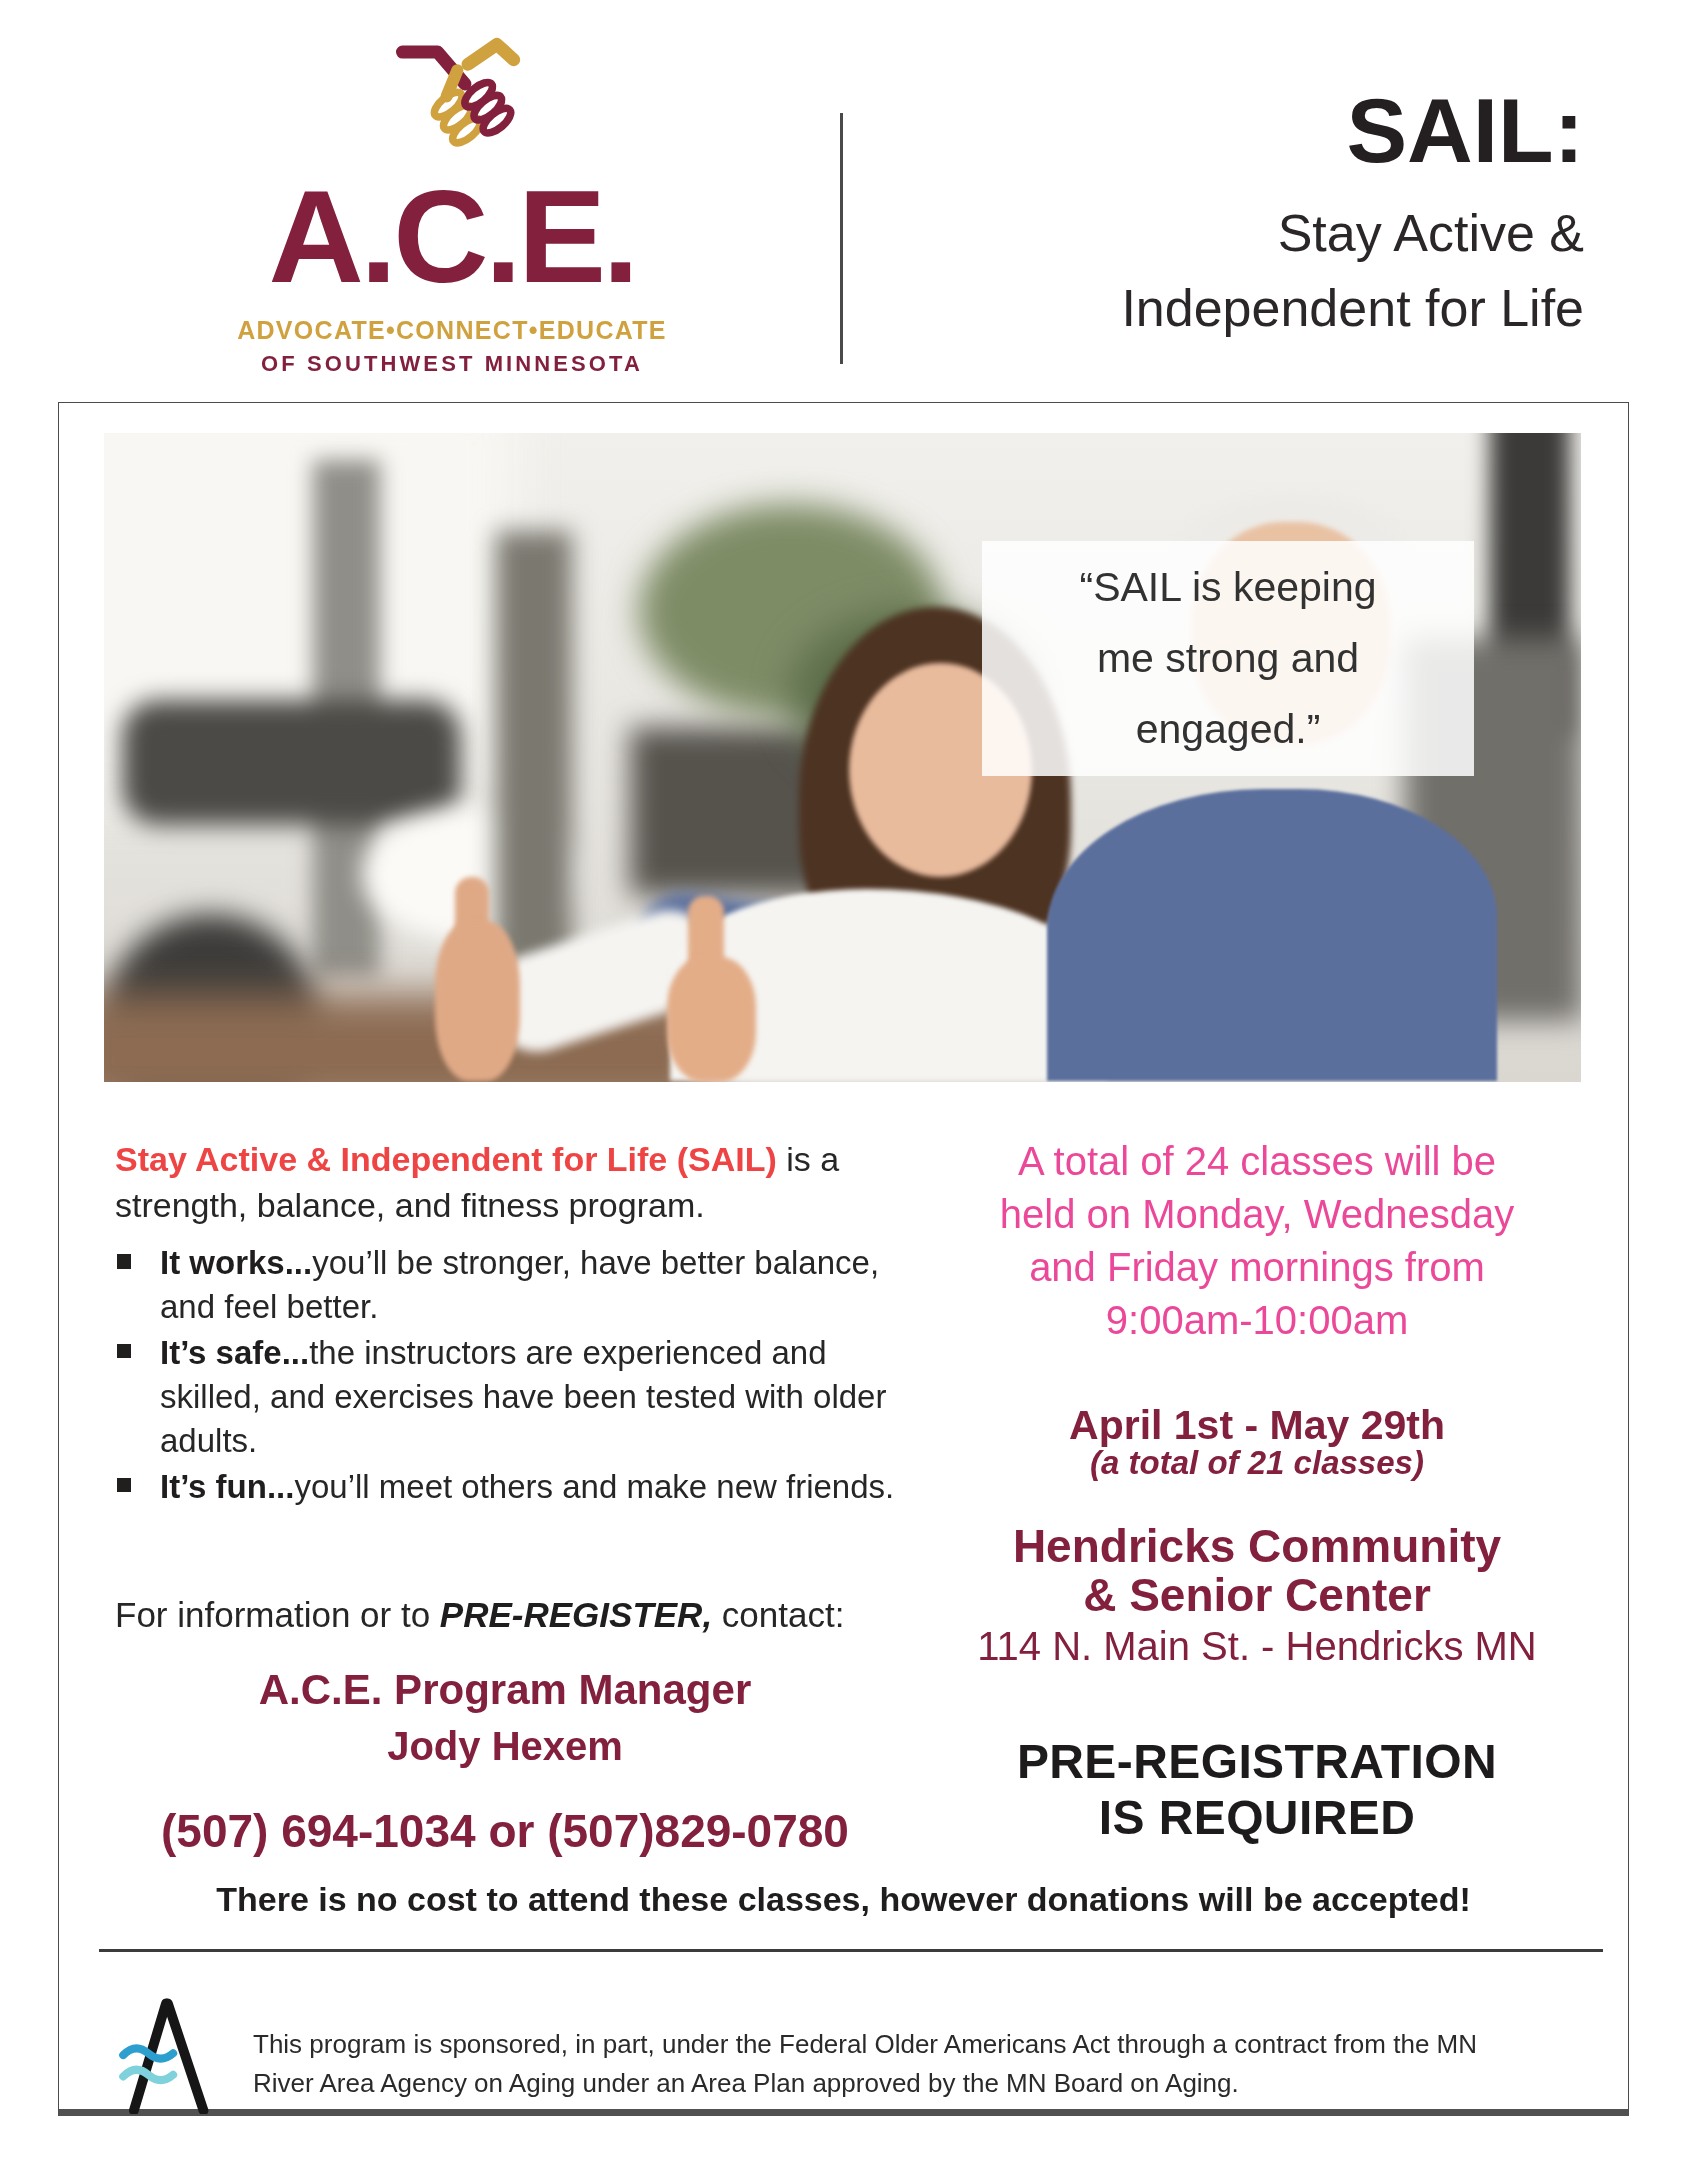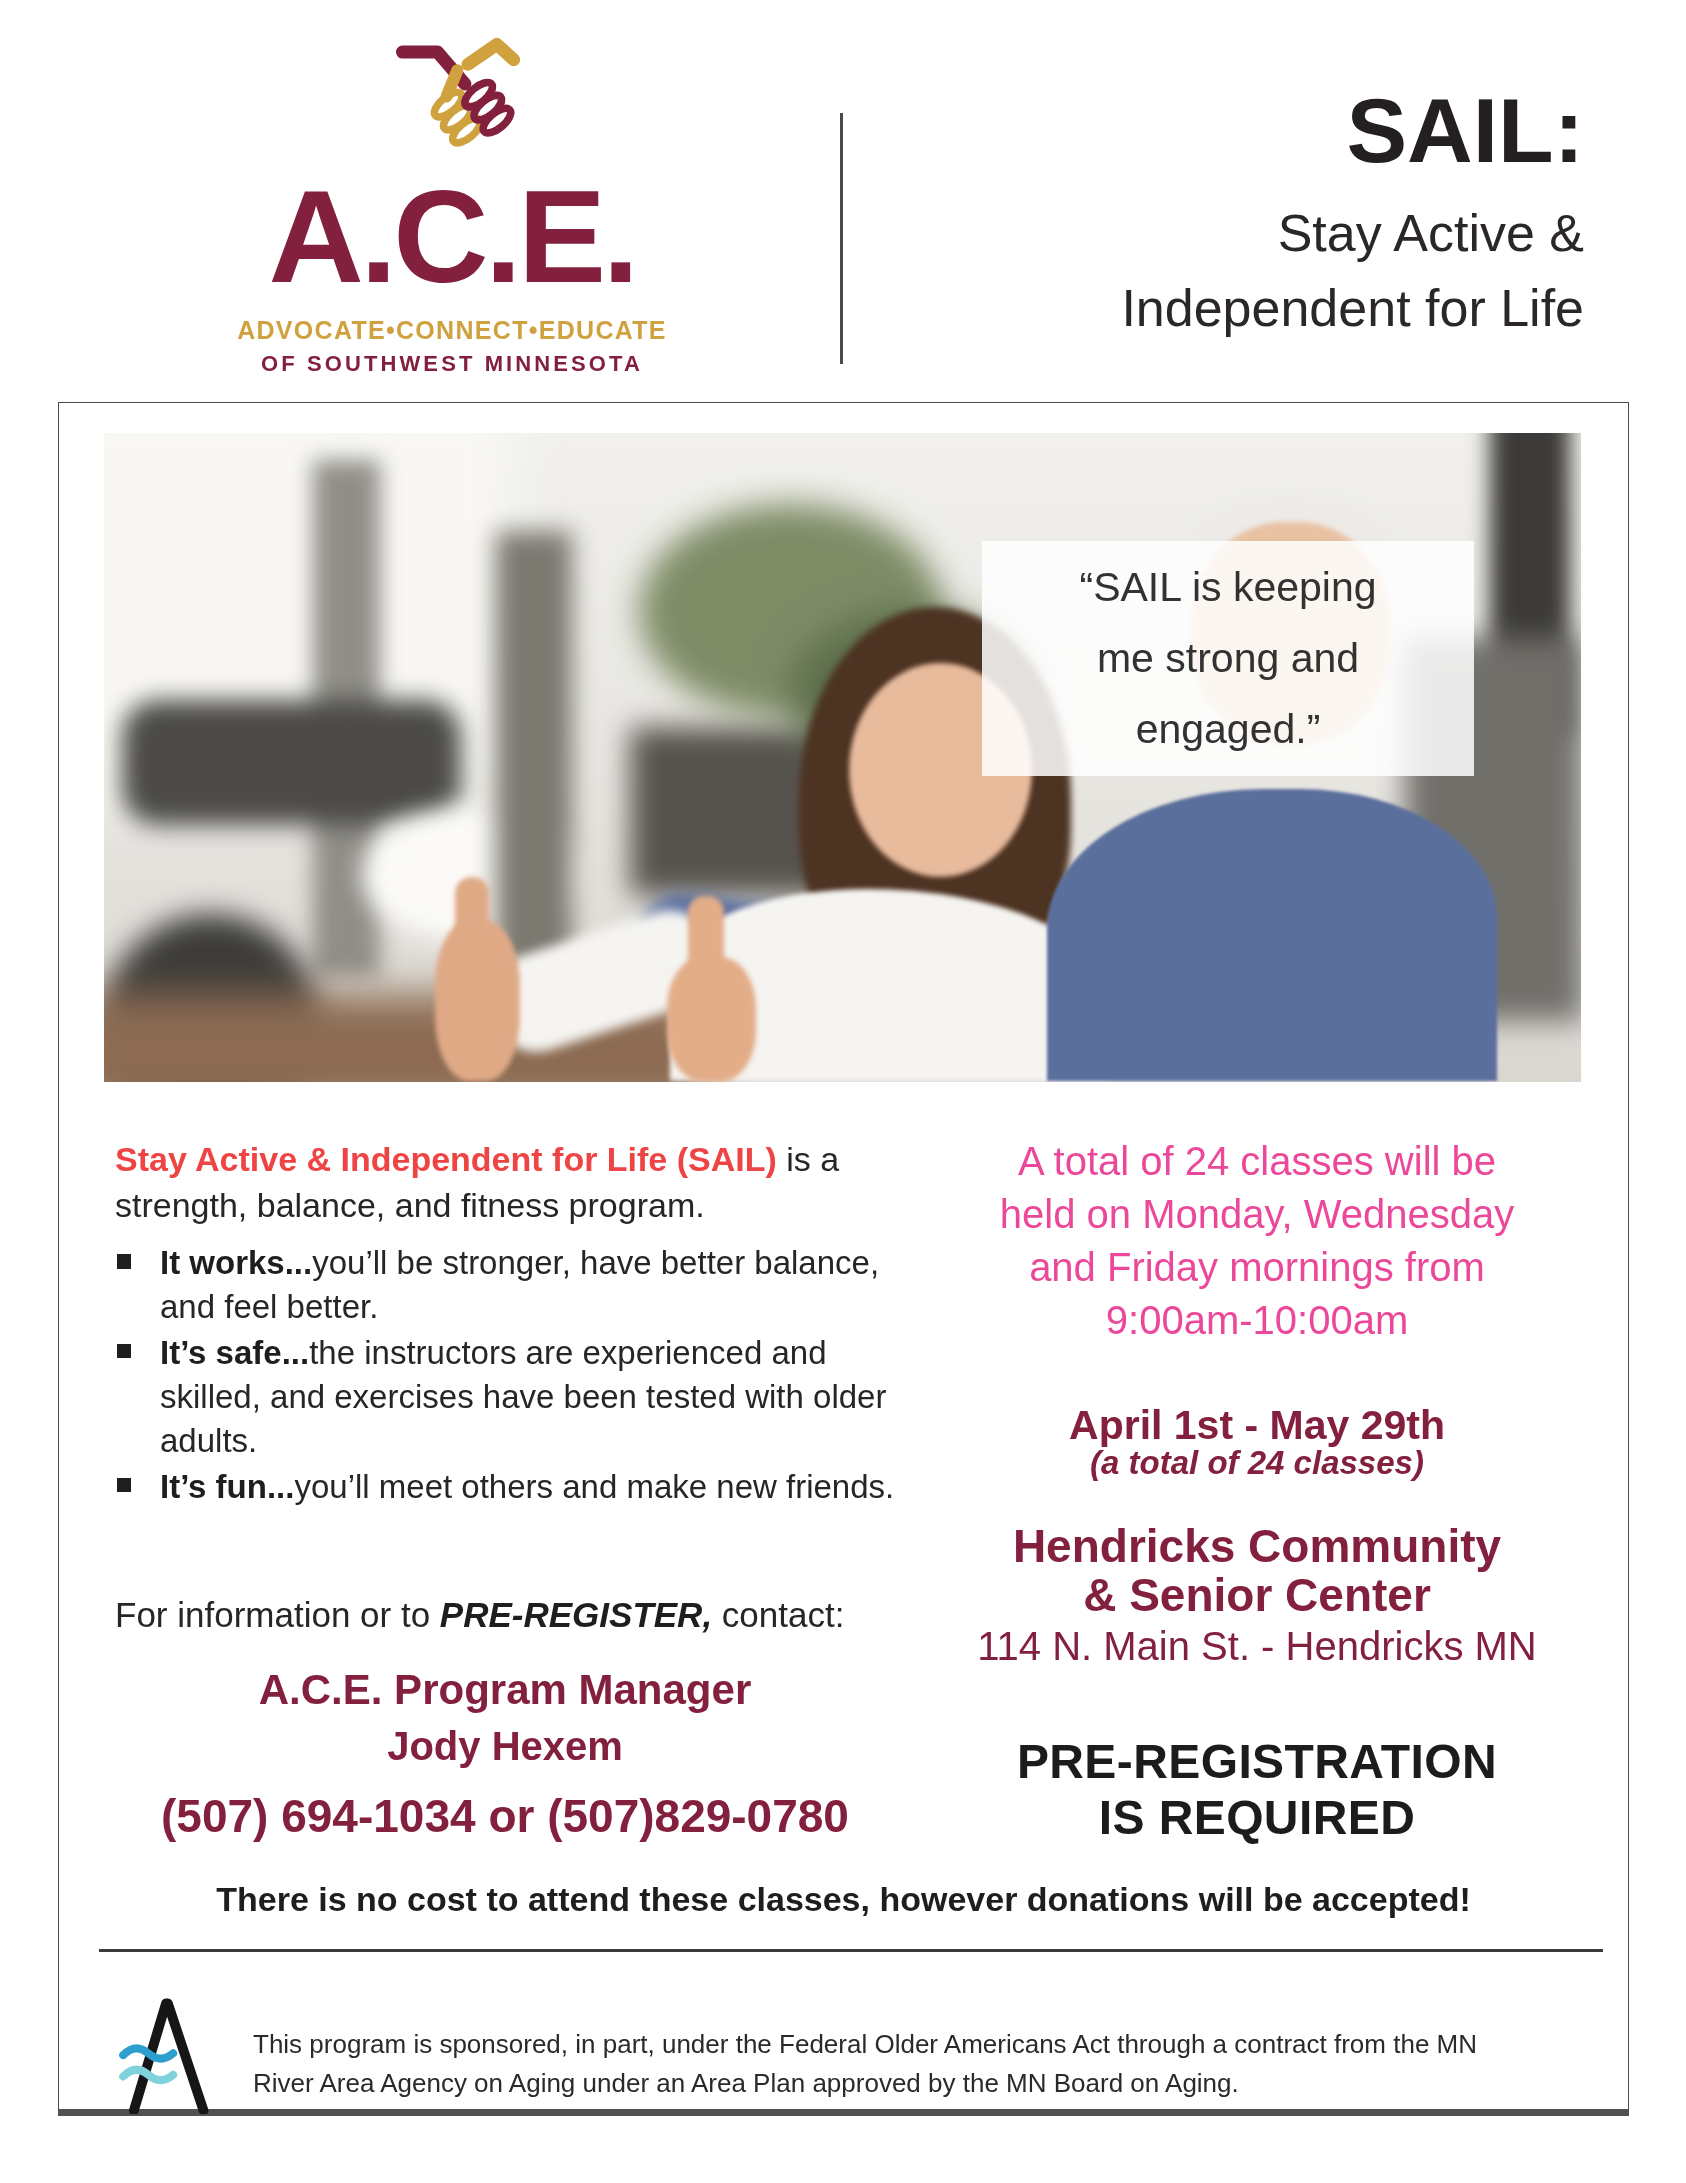--- a/index.html
+++ b/index.html
@@ -66,21 +66,21 @@
   .intro b{font-weight:800;color:#ef4444;}
   .bullets{left:56px;top:838px;width:802px;}
   .bullet-item{position:relative;padding-left:45px;font-size:33px;line-height:44px;color:#262626;margin-bottom:1.8px;}
   .bullet-sq{position:absolute;left:1.8px;top:13.4px;width:14.3px;height:14.3px;background:#211e1e;}
   .bullet-item b{font-weight:800;color:#1f1d1e;}
   .info-line{left:56px;top:1192px;width:829px;font-size:35px;color:#262626;}
   .info-line .em{font-weight:800;font-style:italic;color:#1f1d1e;}
   .contact{left:27px;top:1262px;width:838px;text-align:center;color:#82203E;}
   .contact-role{font-size:42px;font-weight:700;line-height:50px;}
   .contact-name{font-size:40px;font-weight:800;line-height:50px;margin-top:6.2px;}
-  .contact-phones{font-size:46px;font-weight:800;margin-top:18px;text-align:center;}
+  .contact-phones{font-size:46px;font-weight:800;margin-top:33px;text-align:center;}
 
   
   .classes{left:855px;top:732px;width:686px;text-align:center;font-size:40px;line-height:53px;color:#ec4899;white-space:pre-line;}
   .dates{left:855px;top:999px;width:686px;text-align:center;font-size:41px;font-weight:800;color:#82203E;}
   .date-note{left:855px;top:1041px;width:686px;text-align:center;font-size:33px;font-weight:700;font-style:italic;color:#82203E;}
   .venue{left:855px;top:1119px;width:686px;text-align:center;color:#82203E;}
   .venue div{font-size:46px;font-weight:800;line-height:49px;}
   .address{left:855px;top:1221px;width:686px;text-align:center;font-size:40px;color:#82203E;}
   .prereg{left:855px;top:1331px;width:686px;text-align:center;color:#1d1b1c;}
   .prereg div{font-size:48px;font-weight:800;line-height:56px;letter-spacing:0.4px;}
@@ -182,21 +182,21 @@
       <div class="contact-role">A.C.E. Program Manager</div>
       <div class="contact-name">Jody Hexem</div>
       <div class="contact-phones">(507) 694-1034 or (507)829-0780</div>
     </div>
 
     <div class="abs classes">A total of 24 classes will be
 held on Monday, Wednesday
 and Friday mornings from
 9:00am-10:00am</div>
     <div class="abs dates">April 1st - May 29th</div>
-    <div class="abs date-note">(a total of 24 classes)</div>
+    <div class="abs date-note">(a total of 21 classes)</div>
     <div class="abs venue">
       <div>Hendricks Community</div>
       <div>&amp; Senior Center</div>
     </div>
     <div class="abs address">114 N. Main St. - Hendricks MN</div>
     <div class="abs prereg">
       <div>PRE-REGISTRATION</div>
       <div>IS REQUIRED</div>
     </div>
 

